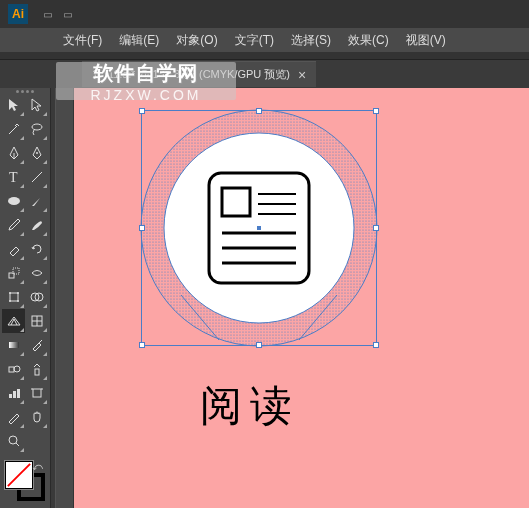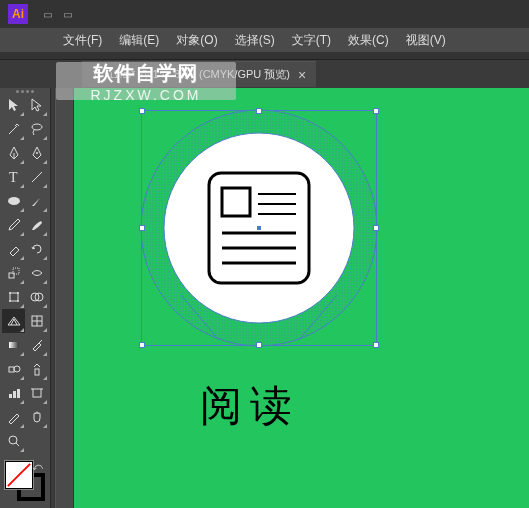--- a/index.html
+++ b/index.html
@@ -1,19 +1,19 @@
 <!DOCTYPE html>
 <html><head>
 <meta charset="utf-8">
 <style>
 * { margin: 0; padding: 0; box-sizing: border-box; user-select: none; }
 body { width: 529px; height: 508px; background: #4a4a4a; font-family: "Microsoft YaHei", sans-serif; overflow: hidden; position: relative; }
 
 .titlebar { height: 28px; background: #333333; display: flex; align-items: center; padding: 0 8px; gap: 10px; }
-.app-logo { width: 20px; height: 20px; background: #6d28d9; display: flex; align-items: center; justify-content: center; color: #ff9a00; font-weight: bold; font-size: 12px; font-family: Arial; }
+.app-logo { width: 20px; height: 20px; background: #0c4a6e; display: flex; align-items: center; justify-content: center; color: #ff9a00; font-weight: bold; font-size: 12px; font-family: Arial; }
 .win-icons { display: flex; gap: 4px; margin-left: 2px; }
 .win-icon { width: 16px; height: 16px; display: flex; align-items: center; justify-content: center; color: #aaa; font-size: 10px; }
 
 .menubar { height: 24px; background: #4a4a4a; display: flex; align-items: center; padding-left: 55px; gap: 1px; }
 .menu-item { color: #ddd; font-size: 12px; padding: 2px 8px; cursor: pointer; }
 
 .control-strip { height: 8px; background: #333333; border-bottom: 1px solid #222; }
 
 .tabbar { height: 28px; background: #3a3a3a; display: flex; align-items: center; padding-left: 82px; }
 .tab { height: 26px; background: #4a4a4a; color: #ddd; font-size: 11px; padding: 8px 10px; display: flex; align-items: center; gap: 8px; border-top: 1px solid #555; }
@@ -37,21 +37,21 @@
 .fill-sw .none-line { position: absolute; top: 0; left: 0; right: 0; bottom: 0; }
 .stroke-sw { position: absolute; bottom: 0; right: 0; width: 28px; height: 28px; background: #4a4a4a; border: 4px solid #000; }
 .mini-swap { position: absolute; top: 0; right: 2px; color: #ccc; font-size: 10px; }
 
 .mode-row { display: flex; gap: 2px; padding: 4px 2px; justify-content: center; }
 
 .divider-v { width: 6px; background: #3a3a3a; border-left: 1px solid #2a2a2a; border-right: 1px solid #555; }
 .ruler-v { width: 18px; background: #4a4a4a; border-right: 1px solid #333; }
 
 .canvas-area { flex: 1; background: #4a4a4a; position: relative; }
-.artboard { position: absolute; top: 0; left: 0; right: 0; bottom: 0; background: #22c55e; padding-left: 12px; }
+.artboard { position: absolute; top: 0; left: 0; right: 0; bottom: 0; background: #fca5a5; padding-left: 12px; }
 
 .selection-box { position: absolute; border: 1px solid #4a7dc7; }
 .sel-handle { position: absolute; width: 6px; height: 6px; background: #fff; border: 1px solid #4a7dc7; }
 .sel-handle.tl { top: -3px; left: -3px; }
 .sel-handle.tm { top: -3px; left: 50%; margin-left: -3px; }
 .sel-handle.tr { top: -3px; right: -3px; }
 .sel-handle.ml { top: 50%; left: -3px; margin-top: -3px; }
 .sel-handle.mr { top: 50%; right: -3px; margin-top: -3px; }
 .sel-handle.bl { bottom: -3px; left: -3px; }
 .sel-handle.bm { bottom: -3px; left: 50%; margin-left: -3px; }
@@ -72,22 +72,22 @@
   <div class="win-icons">
     <div class="win-icon">▭</div>
     <div class="win-icon">▭</div>
   </div>
 </div>
 
 <div class="menubar">
   <div class="menu-item">文件(F)</div>
   <div class="menu-item">编辑(E)</div>
   <div class="menu-item">对象(O)</div>
+  <div class="menu-item">文字(T)</div>
   <div class="menu-item">选择(S)</div>
-  <div class="menu-item">文字(T)</div>
   <div class="menu-item">效果(C)</div>
   <div class="menu-item">视图(V)</div>
 </div>
 
 <div class="control-strip"></div>
 
 <div class="tabbar">
   <div class="tab">
     <span>11111.ai* @ 131.83% (CMYK/GPU 预览)</span>
     <span class="tab-close">×</span>

